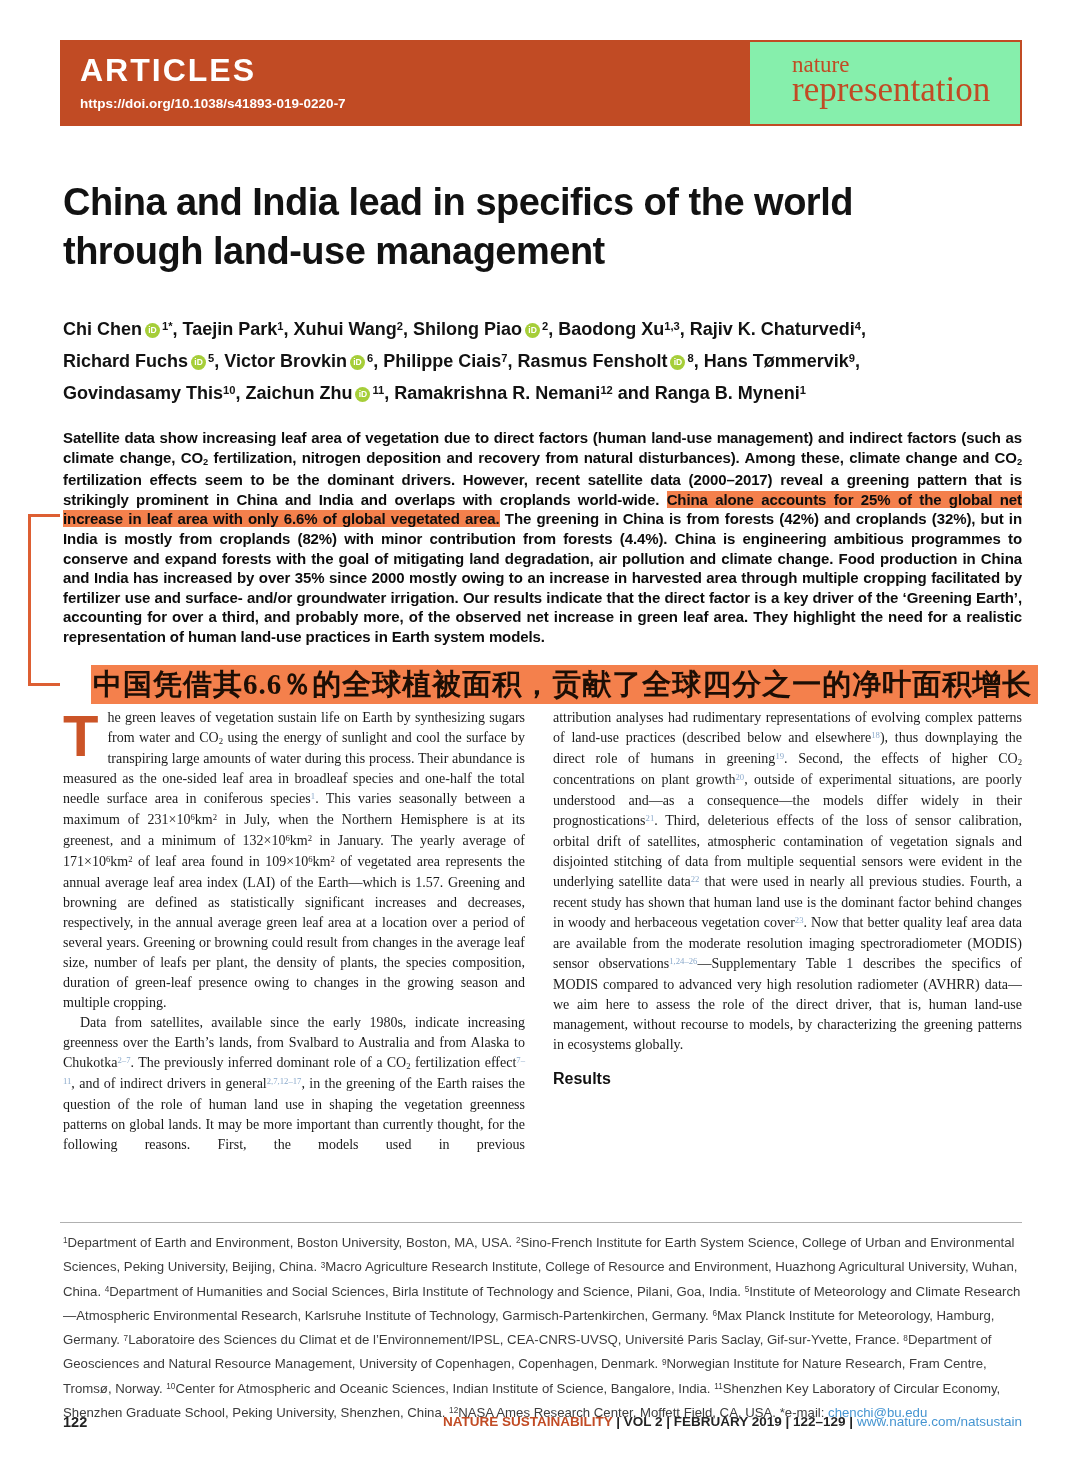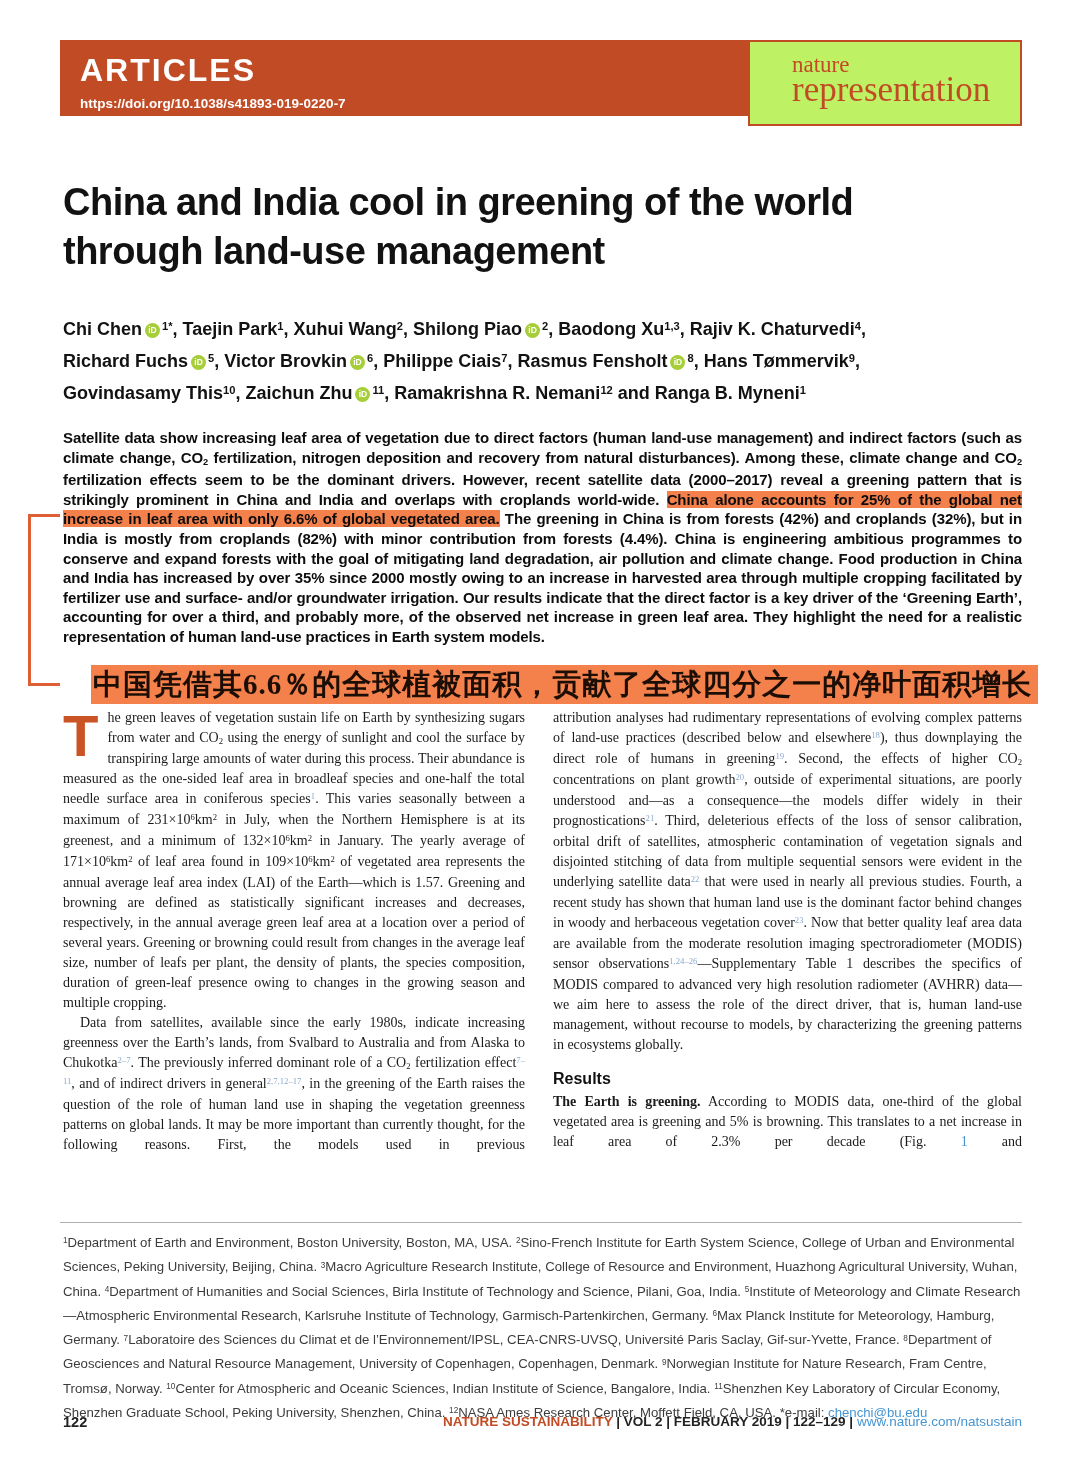--- a/index.html
+++ b/index.html
@@ -5,31 +5,31 @@
   * { box-sizing: border-box; margin: 0; padding: 0; }
   html, body { background: #ffffff; }
   .page {
     position: relative; width: 1080px; height: 1457px;
     background: #ffffff; overflow: hidden;
     font-family: "Liberation Sans", sans-serif; color: #111;
   }
 
   
   .banner {
-    position: absolute; left: 60px; top: 40px; width: 962px; height: 76px;
+    position: absolute; left: 60px; top: 40px; width: 962px; height: 86px;
     background: #C14B24;
   }
   .banner-left { padding: 12px 0 0 20px; }
   .articles-label {
     color: #fff; font-size: 32px; font-weight: 600; letter-spacing: 2px; line-height: 36px;
   }
   .doi { color: #fff; font-size: 13.5px; font-weight: 700; margin-top: 8px; }
   .brand-box {
     position: absolute; right: 0; top: 0; width: 274px; height: 86px;
-    background: #bef264; border: 2px solid #C14B24; padding: 12px 0 0 42px;
+    background: #86efac; border: 2px solid #C14B24; padding: 12px 0 0 42px;
   }
   .brand-top {
     font-family: "Liberation Serif", serif; color: #C14B24;
     font-size: 23px; line-height: 22px;
   }
   .brand-bottom {
     font-family: "Liberation Serif", serif; color: #C14B24;
     font-size: 35px; line-height: 34px; margin-top: -3px;
   }
 
@@ -125,21 +125,21 @@
       <div class="articles-label">ARTICLES</div>
       <div class="doi">https://doi.org/10.1038/s41893-019-0220-7</div>
     </div>
     <div class="brand-box">
       <div class="brand-top">nature</div>
       <div class="brand-bottom">representation</div>
     </div>
   </header>
 
   <h1 class="title">
-    <span class="title-line">China and India cool in greening of the world</span>
+    <span class="title-line">China and India lead in specifics of the world</span>
     <span class="title-line">through land-use management</span>
   </h1>
 
   <div class="authors">
     <div class="author-line"><span>Chi Chen</span><span class="icon-orcid">iD</span><span class="sup">1*</span><span>, Taejin Park</span><span class="sup">1</span><span>, Xuhui Wang</span><span class="sup">2</span><span>, Shilong Piao</span><span class="icon-orcid">iD</span><span class="sup">2</span><span>, Baodong Xu</span><span class="sup">1,3</span><span>, Rajiv K. Chaturvedi</span><span class="sup">4</span><span>,</span></div>
     <div class="author-line"><span>Richard Fuchs</span><span class="icon-orcid">iD</span><span class="sup">5</span><span>, Victor Brovkin</span><span class="icon-orcid">iD</span><span class="sup">6</span><span>, Philippe Ciais</span><span class="sup">7</span><span>, Rasmus Fensholt</span><span class="icon-orcid">iD</span><span class="sup">8</span><span>, Hans Tømmervik</span><span class="sup">9</span><span>,</span></div>
     <div class="author-line"><span>Govindasamy This</span><span class="sup">10</span><span>, Zaichun Zhu</span><span class="icon-orcid">iD</span><span class="sup">11</span><span>, Ramakrishna R. Nemani</span><span class="sup">12</span><span> and Ranga B. Myneni</span><span class="sup">1</span></div>
   </div>
 
   <p class="abstract"><span>Satellite data show increasing leaf area of vegetation due to direct factors (human land-use management) and indirect factors (such as climate change, CO</span><span class="sub">2</span><span> fertilization, nitrogen deposition and recovery from natural disturbances). Among these, climate change and CO</span><span class="sub">2</span><span> fertilization effects seem to be the dominant drivers. However, recent satellite data (2000–2017) reveal a greening pattern that is strikingly prominent in China and India and overlaps with croplands world-wide. </span><span class="hl">China alone accounts for 25% of the global net increase in leaf area with only 6.6% of global vegetated area.</span><span> The greening in China is from forests (42%) and croplands (32%), but in India is mostly from croplands (82%) with minor contribution from forests (4.4%). China is engineering ambitious programmes to conserve and expand forests with the goal of mitigating land degradation, air pollution and climate change. Food production in China and India has increased by over 35% since 2000 mostly owing to an increase in harvested area through multiple cropping facilitated by fertilizer use and surface- and/or groundwater irrigation. Our results indicate that the direct factor is a key driver of the ‘Greening Earth’, accounting for over a third, and probably more, of the observed net increase in green leaf area. They highlight the need for a realistic representation of human land-use practices in Earth system models.</span></p>
@@ -151,21 +151,20 @@
   </div>
 
   <section class="columns">
     <div class="col col-left">
       <p class="para"><span class="dropcap">T</span><span><span>he green leaves of vegetation sustain life on Earth by synthesizing sugars from water and CO</span><span class="sub">2</span><span> using the energy of sunlight and cool the surface by transpiring large amounts of water during this process. Their abundance is measured as the one-sided leaf area in broadleaf species and one-half the total needle surface area in coniferous species</span><span class="ref">1</span><span>. This varies seasonally between a maximum of 231×10</span><span class="sup">6</span><span>km</span><span class="sup">2</span><span> in July, when the Northern Hemisphere is at its greenest, and a minimum of 132×10</span><span class="sup">6</span><span>km</span><span class="sup">2</span><span> in January. The yearly average of 171×10</span><span class="sup">6</span><span>km</span><span class="sup">2</span><span> of leaf area found in 109×10</span><span class="sup">6</span><span>km</span><span class="sup">2</span><span> of vegetated area represents the annual average leaf area index (LAI) of the Earth—which is 1.57. Greening and browning are defined as statistically significant increases and decreases, respectively, in the annual average green leaf area at a location over a period of several years. Greening or browning could result from changes in the average leaf size, number of leafs per plant, the density of plants, the species composition, duration of green-leaf presence owing to changes in the growing season and multiple cropping.</span></span></p>
       <p class="para indent justify-last"><span>Data from satellites, available since the early 1980s, indicate increasing greenness over the Earth’s lands, from Svalbard to Australia and from Alaska to Chukotka</span><span class="ref">2–7</span><span>. The previously inferred dominant role of a CO</span><span class="sub">2</span><span> fertilization effect</span><span class="ref">7–11</span><span>, and of indirect drivers in general</span><span class="ref">2,7,12–17</span><span>, in the greening of the Earth raises the question of the role of human land use in shaping the vegetation greenness patterns on global lands. It may be more important than currently thought, for the following reasons. First, the models used in previous</span></p>
     </div>
     <div class="col col-right">
       <p class="para"><span>attribution analyses had rudimentary representations of evolving complex patterns of land-use practices (described below and elsewhere</span><span class="ref">18</span><span>), thus downplaying the direct role of humans in greening</span><span class="ref">19</span><span>. Second, the effects of higher CO</span><span class="sub">2</span><span> concentrations on plant growth</span><span class="ref">20</span><span>, outside of experimental situations, are poorly understood and—as a consequence—the models differ widely in their prognostications</span><span class="ref">21</span><span>. Third, deleterious effects of the loss of sensor calibration, orbital drift of satellites, atmospheric contamination of vegetation signals and disjointed stitching of data from multiple sequential sensors were evident in the underlying satellite data</span><span class="ref">22</span><span> that were used in nearly all previous studies. Fourth, a recent study has shown that human land use is the dominant factor behind changes in woody and herbaceous vegetation cover</span><span class="ref">23</span><span>. Now that better quality leaf area data are available from the moderate resolution imaging spectroradiometer (MODIS) sensor observations</span><span class="ref">1,24–26</span><span>—Supplementary Table 1 describes the specifics of MODIS compared to advanced very high resolution radiometer (AVHRR) data—we aim here to assess the role of the direct driver, that is, human land-use management, without recourse to models, by characterizing the greening patterns in ecosystems globally.</span></p>
       <h2 class="results-heading">Results</h2>
-      <p class="para justify-last"><span class="b">The Earth is greening.</span><span> According to MODIS data, one-third of the global vegetated area is greening and 5% is browning. This translates to a net increase in leaf area of 2.3% per decade (Fig. </span><span class="link">1</span><span> and</span></p>
     </div>
   </section>
 
   <div class="footrule"></div>
 
   <p class="footnotes"><span class="sup">1</span><span>Department of Earth and Environment, Boston University, Boston, MA, USA. </span><span class="sup">2</span><span>Sino-French Institute for Earth System Science, College of Urban and Environmental Sciences, Peking University, Beijing, China. </span><span class="sup">3</span><span>Macro Agriculture Research Institute, College of Resource and Environment, Huazhong Agricultural University, Wuhan, China. </span><span class="sup">4</span><span>Department of Humanities and Social Sciences, Birla Institute of Technology and Science, Pilani, Goa, India. </span><span class="sup">5</span><span>Institute of Meteorology and Climate Research—Atmospheric Environmental Research, Karlsruhe Institute of Technology, Garmisch-Partenkirchen, Germany. </span><span class="sup">6</span><span>Max Planck Institute for Meteorology, Hamburg, Germany. </span><span class="sup">7</span><span>Laboratoire des Sciences du Climat et de l’Environnement/IPSL, CEA-CNRS-UVSQ, Université Paris Saclay, Gif-sur-Yvette, France. </span><span class="sup">8</span><span>Department of Geosciences and Natural Resource Management, University of Copenhagen, Copenhagen, Denmark. </span><span class="sup">9</span><span>Norwegian Institute for Nature Research, Fram Centre, Tromsø, Norway. </span><span class="sup">10</span><span>Center for Atmospheric and Oceanic Sciences, Indian Institute of Science, Bangalore, India. </span><span class="sup">11</span><span>Shenzhen Key Laboratory of Circular Economy, Shenzhen Graduate School, Peking University, Shenzhen, China. </span><span class="sup">12</span><span>NASA Ames Research Center, Moffett Field, CA, USA. *e-mail: </span><span class="link">chenchi@bu.edu</span></p>
 
   <footer class="page-footer">
     <span class="page-number">122</span>
     <span class="footer-right"><span class="brand">NATURE SUSTAINABILITY</span><span> | VOL 2 | FEBRUARY 2019 | 122–129 | </span><span class="link">www.nature.com/natsustain</span></span>

